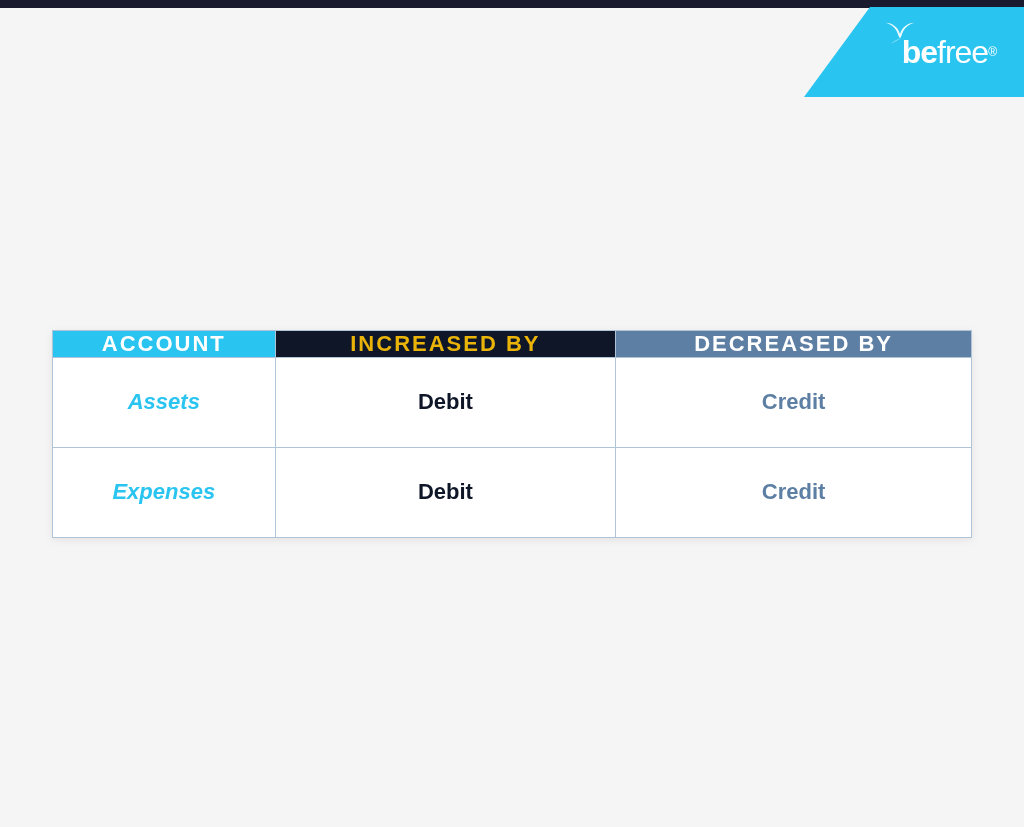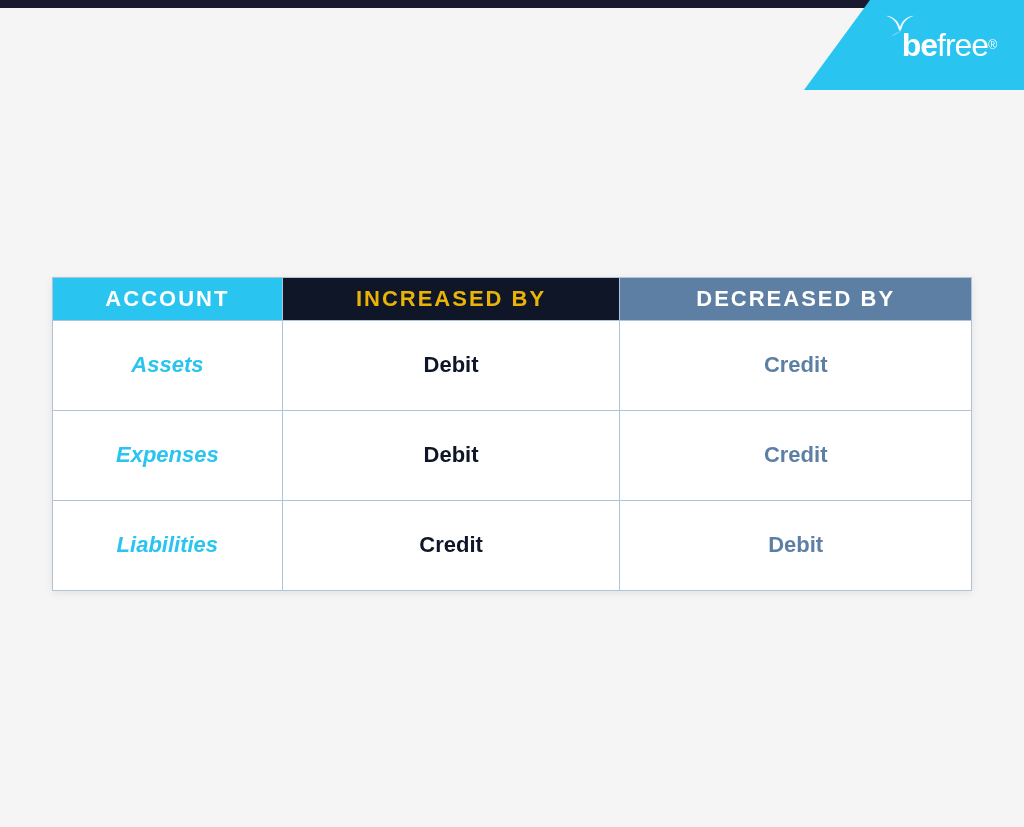--- a/index.html
+++ b/index.html
@@ -19,21 +19,21 @@
       top: 0;
       left: 0;
       width: 100%;
       height: 8px;
       background: #1a1a2e;
     }
 
     
     .logo-area {
       position: absolute;
-      top: 0;
+      top: 7px;
       right: 0;
       width: 220px;
       height: 90px;
       background: #29c4f0;
       clip-path: polygon(30% 0%, 100% 0%, 100% 100%, 0% 100%);
       display: flex;
       align-items: center;
       justify-content: flex-end;
       padding-right: 28px;
     }
@@ -90,21 +90,21 @@
       max-width: 920px;
       border-collapse: collapse;
       border: 1.5px solid #b0c4d8;
       box-shadow: 0 2px 8px rgba(0,0,0,0.08);
     }
 
     .accounting-table th,
     .accounting-table td {
       border: 1.5px solid #b0c4d8;
       text-align: center;
-      padding: 8px;
+      padding: 0;
     }
 
     
     .header-account {
       background: #29c4f0;
       color: white;
       font-size: 22px;
       font-weight: 800;
       letter-spacing: 2px;
       padding: 28px 20px;
@@ -195,20 +195,15 @@
     <tr>
           <td class="cell-account">Assets</td>
           <td class="cell-debit">Debit</td>
           <td class="cell-credit-blue">Credit</td>
         </tr>
         <tr>
           <td class="cell-account">Expenses</td>
           <td class="cell-debit">Debit</td>
           <td class="cell-credit-blue">Credit</td>
         </tr>
-        <tr>
-          <td class="cell-account">Liabilities</td>
-          <td class="cell-credit-dark">Credit</td>
-          <td class="cell-debit-blue">Debit</td>
-        </tr>
       </tbody>
   </table>
 </div>
 
 </body></html>

